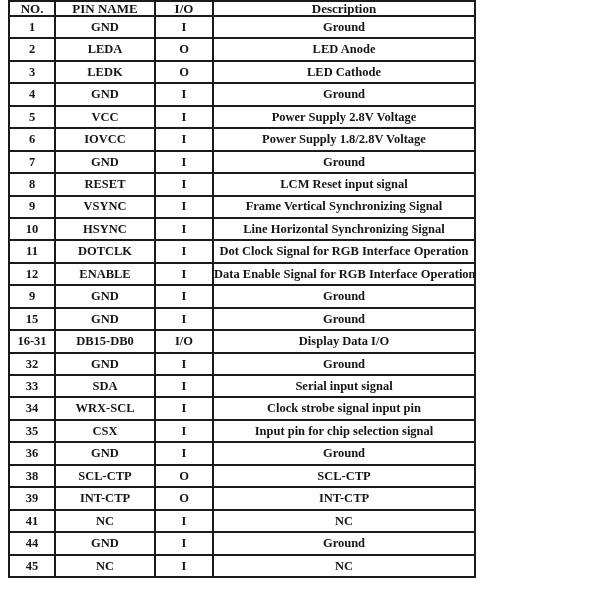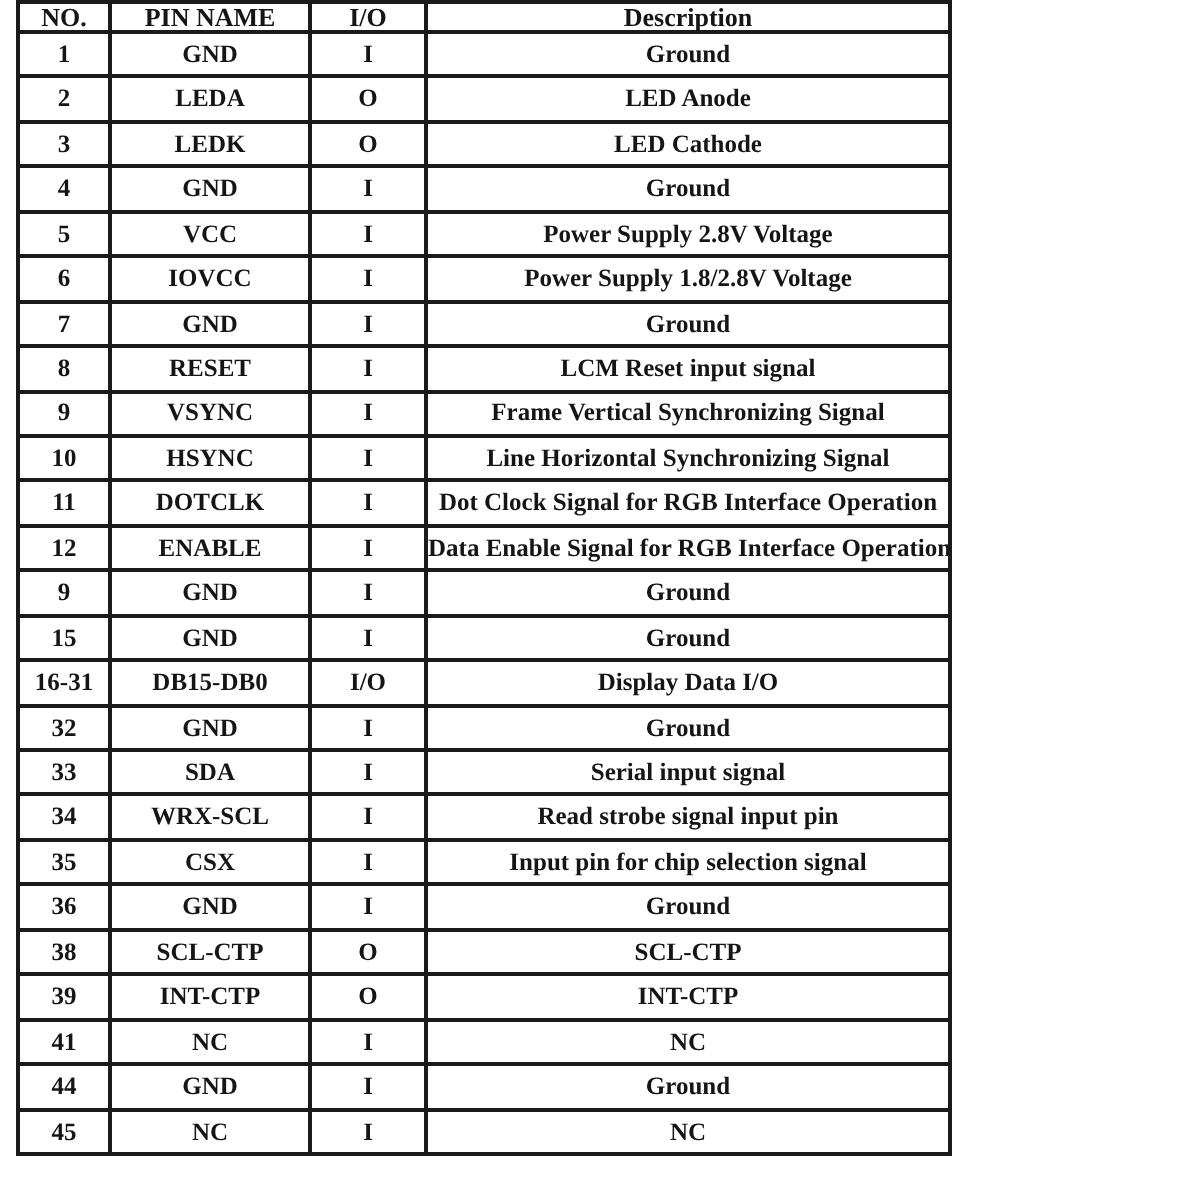--- a/index.html
+++ b/index.html
@@ -156,21 +156,21 @@
       <tr>
         <td>33</td>
         <td>SDA</td>
         <td>I</td>
         <td>Serial input signal</td>
       </tr>
       <tr>
         <td>34</td>
         <td>WRX-SCL</td>
         <td>I</td>
-        <td>Read strobe signal input pin</td>
+        <td>Clock strobe signal input pin</td>
       </tr>
       <tr>
         <td>35</td>
         <td>CSX</td>
         <td>I</td>
         <td>Input pin for chip selection signal</td>
       </tr>
       <tr>
         <td>36</td>
         <td>GND</td>

